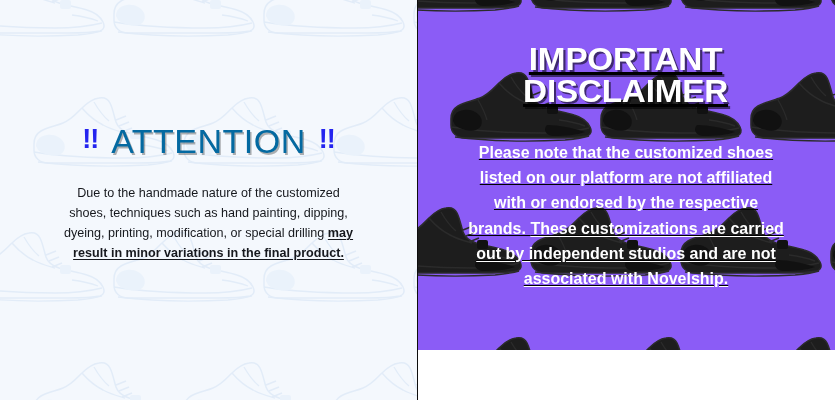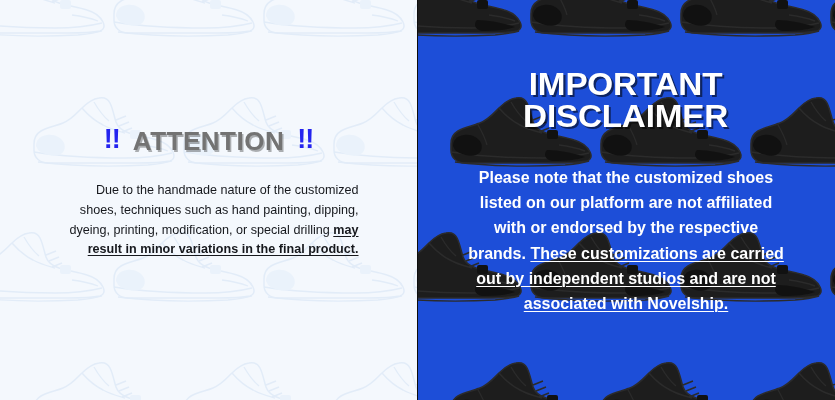--- a/index.html
+++ b/index.html
@@ -22,22 +22,23 @@
     overflow: hidden;
     box-sizing: border-box;
   }
   .panel-left {
     width: 417px;
     height: 400px;
     background: #f4f8fd;
   }
   .panel-right {
     width: 418px;
-    height: 400px;
-    background: #1d4ed8;
+    height: 350px;
+    background: #8b5cf6;
+    text-decoration: underline;
   }
   .pattern {
     position: absolute;
     inset: 0;
     pointer-events: none;
   }
   .pattern svg {
     display: block;
     width: 100%;
     height: 100%;
@@ -59,44 +60,43 @@
   
   .heading-left {
     display: flex;
     align-items: center;
     justify-content: center;
     gap: 13px;
     margin: 0 0 14px 0;
     line-height: 1;
   }
   .heading-left-text {
-    font-size: 26px;
-    font-weight: 700;
+    font-size: 34px;
+    font-weight: 400;
     letter-spacing: 0.5px;
-    color: #737373;
+    color: #0369a1;
     text-shadow: 1.5px 1.5px 0 rgba(0,0,0,0.30);
     white-space: nowrap;
   }
   .bang {
     font-size: 27px;
     font-weight: 900;
     color: #2424ef;
     letter-spacing: -1px;
     line-height: 1;
     transform: translateY(-1px);
   }
 
   
   .body-left {
     font-size: 12.6px;
     line-height: 1.58;
     color: #16181d;
     font-weight: 400;
     max-width: 300px;
-    text-align: right;
   }
   .body-left .emph {
     font-weight: 700;
     text-decoration: underline;
     text-underline-offset: 2px;
     text-decoration-thickness: 1.4px;
   }
 
   
   .heading-right {

